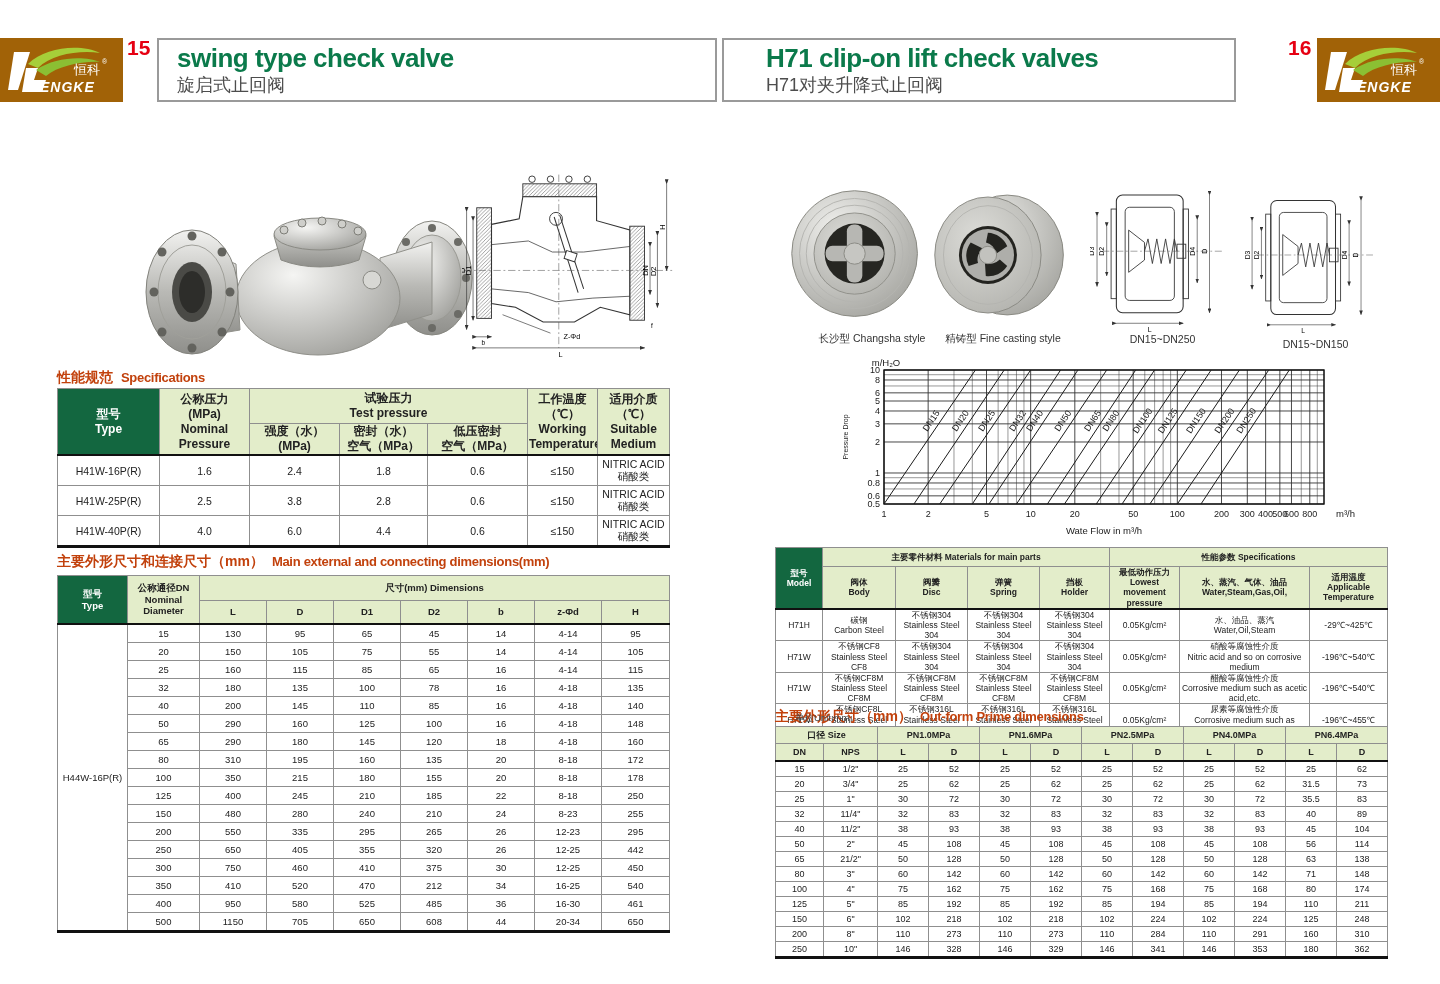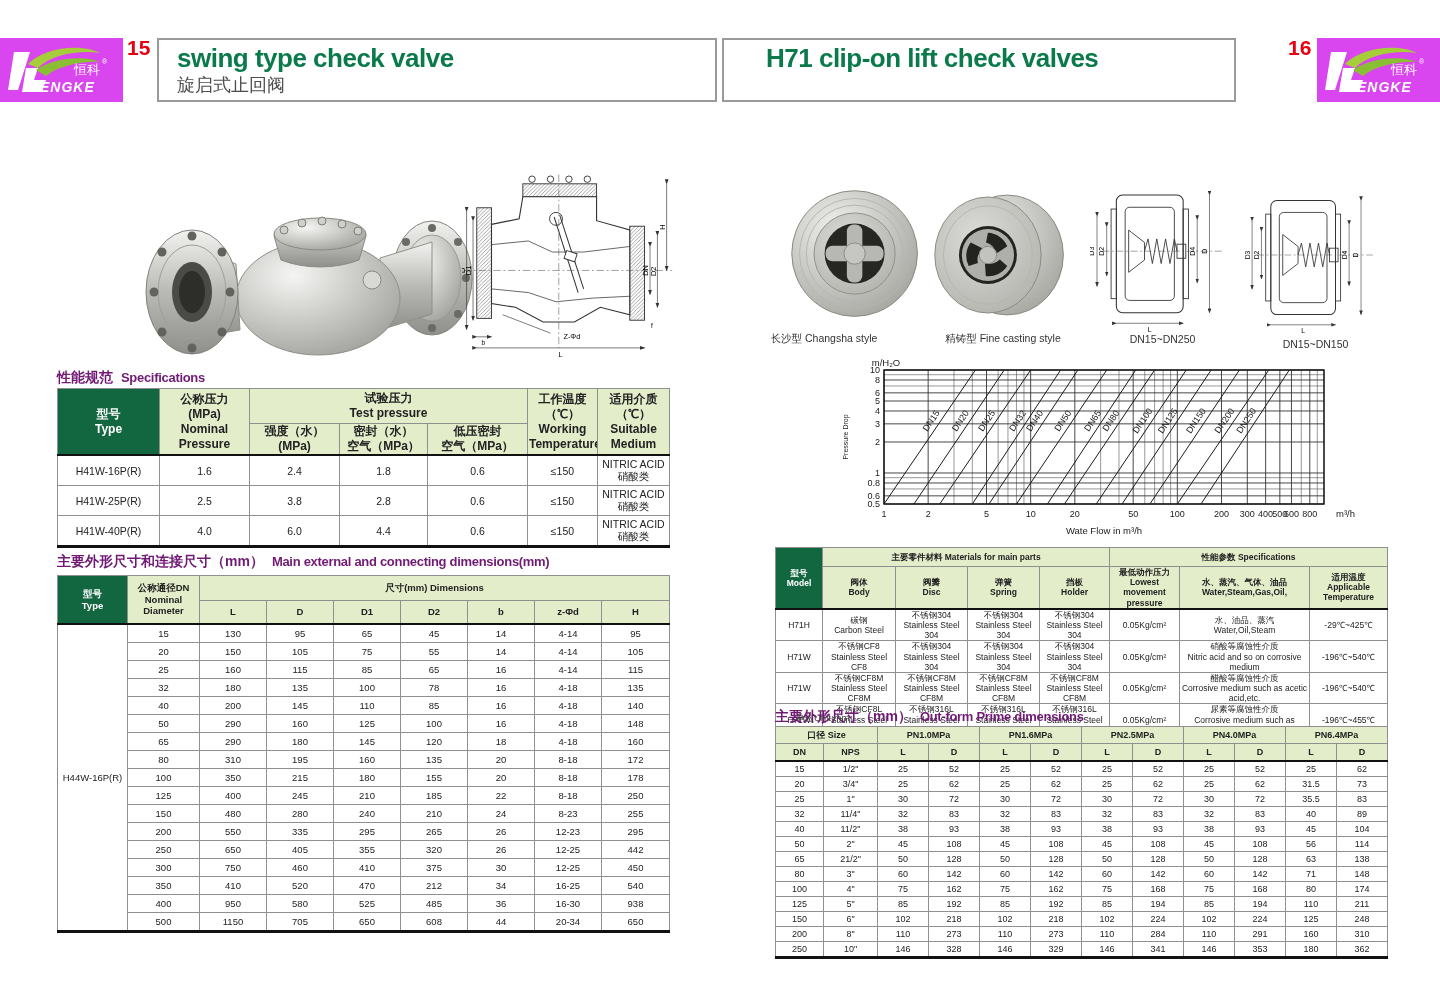--- a/index.html
+++ b/index.html
@@ -1,26 +1,26 @@
 <!DOCTYPE html>
 <html><head>
 <meta charset="utf-8">
 <style>
   html,body { margin:0; padding:0; }
   body { width:1440px; height:984px; position:relative; background:#fff;
          font-family:"Liberation Sans", sans-serif; color:#222; overflow:hidden; }
   .abs { position:absolute; }
   
-  .logo-box { width:123px; height:64px; background:#d946ef; }
+  .logo-box { width:123px; height:64px; background:#a16207; }
   .pagenum { color:#e60012; font-weight:bold; font-size:21px; }
   .title-box { height:64px; border:2px solid #9a9a9a; box-sizing:border-box; background:#fff; }
   .title-en { color:#0b7a4b; font-weight:bold; font-size:26px; letter-spacing:-0.5px; line-height:1.05; }
   .title-zh { color:#4d4d4d; font-size:18px; margin-top:1px; }
   
-  .sec-title { font-weight:bold; color:#701a75; font-size:14px; white-space:nowrap; }
+  .sec-title { font-weight:bold; color:#c2410c; font-size:14px; white-space:nowrap; }
   .sec-title .en { font-size:13px; letter-spacing:-0.3px; margin-left:8px; }
   .unit-note { font-size:9.5px; color:#444; }
   
   table { border-collapse:collapse; table-layout:fixed; }
   .tbl { border-top:1.5px solid #444; border-bottom:3px solid #111; }
   .tbl th, .tbl td { border:1px solid #8f8f8f; text-align:center; vertical-align:middle;
                      white-space:pre-line; padding:0 1px; overflow:hidden; }
   .tbl th { background:#e3edca; font-weight:bold; color:#222; }
   .tbl thead { border-bottom:2.5px solid #111; }
   .th-dark { background:#136740 !important; color:#fff !important; }
@@ -48,20 +48,21 @@
     <text x="40" y="54" font-size="14" font-weight="bold" font-style="italic" letter-spacing="1" fill="#fff">ENGKE</text>
   </svg>
 </div>
 <div class="abs pagenum" style="left:127px;top:36px;">15</div>
 <div class="abs title-box" style="left:157px;top:38px;width:560px;padding:5px 0 8px 18px;">
   <div class="title-en">swing type check valve</div>
   <div class="title-zh">旋启式止回阀</div>
 </div>
 <div class="abs title-box" style="left:722px;top:38px;width:514px;padding:5px 0 0 42px;">
   <div class="title-en">H71 clip-on lift check valves</div>
+  <div class="title-zh">H71对夹升降式止回阀</div>
 </div>
 <div class="abs pagenum" style="left:1288px;top:36px;">16</div>
 <div class="abs logo-box" style="left:1317px;top:38px;">
   <svg viewBox="0 0 123 64" width="123" height="64">
     <path d="M14,14 L30,14 L18,52 L8,52 Z" fill="#fff"></path>
     <path d="M26,30 L38,30 L34,42 L46,42 L42,54 L22,54 Z" fill="#fff"></path>
     <path d="M28,26 C46,8 82,6 100,15 C80,12 52,16 38,30 Z" fill="#a6ce39"></path>
     <path d="M36,32 C56,18 86,18 100,24 C82,23 58,28 46,38 Z" fill="#8bbf33"></path>
     <text x="74" y="36" font-size="13" fill="#fff">恒科</text>
     <text x="102" y="26" font-size="7" fill="#fff">®</text>
@@ -435,21 +436,21 @@
         <td>540</td>
       </tr>
       <tr>
         <td>400</td>
         <td>950</td>
         <td>580</td>
         <td>525</td>
         <td>485</td>
         <td>36</td>
         <td>16-30</td>
-        <td>938</td>
+        <td>461</td>
       </tr>
       <tr>
         <td>500</td>
         <td>1150</td>
         <td>705</td>
         <td>650</td>
         <td>608</td>
         <td>44</td>
         <td>20-34</td>
         <td>650</td>
@@ -473,21 +474,21 @@
     <circle cx="72" cy="73" r="65" fill="url(#w1)" stroke="#87877f"></circle>
     <circle cx="72" cy="73" r="57" fill="none" stroke="#b4b4b0"></circle>
     <circle cx="72" cy="73" r="50" fill="none" stroke="#b4b4b0"></circle>
     <circle cx="72" cy="73" r="42" fill="url(#w2)" stroke="#90908a"></circle>
     <circle cx="72" cy="73" r="31" fill="#262622"></circle>
     <rect x="64" y="43" width="16" height="60" rx="7" fill="#b7b7b3"></rect>
     <rect x="42" y="65" width="60" height="16" rx="7" fill="#b7b7b3"></rect>
     <circle cx="72" cy="73" r="11" fill="#c6c6c2" stroke="#8a8a84"></circle>
   </svg>
 </div>
-<div class="abs caption" style="left:749px;top:332px;width:150px;">长沙型 Changsha style</div>
+<div class="abs caption" style="left:797px;top:332px;width:150px;">长沙型 Changsha style</div>
 
 <div class="abs" style="left:928px;top:180px;">
   <svg viewBox="0 0 150 150" width="145" height="150">
     <ellipse cx="82" cy="75" rx="58" ry="62" fill="url(#w1)" stroke="#87877f"></ellipse>
     <ellipse cx="62" cy="75" rx="55" ry="60" fill="url(#w2)" stroke="#8a8a84"></ellipse>
     <ellipse cx="62" cy="75" rx="46" ry="51" fill="none" stroke="#b4b4b0"></ellipse>
     <circle cx="62" cy="75" r="30" fill="#23231f"></circle>
     <circle cx="62" cy="75" r="27" fill="#aeaeaa"></circle>
     <g fill="#23231f">
       <path d="M62,52 A23,23 0 0 1 82,66 L70,74 A13,13 0 0 0 60,62 Z"></path>

